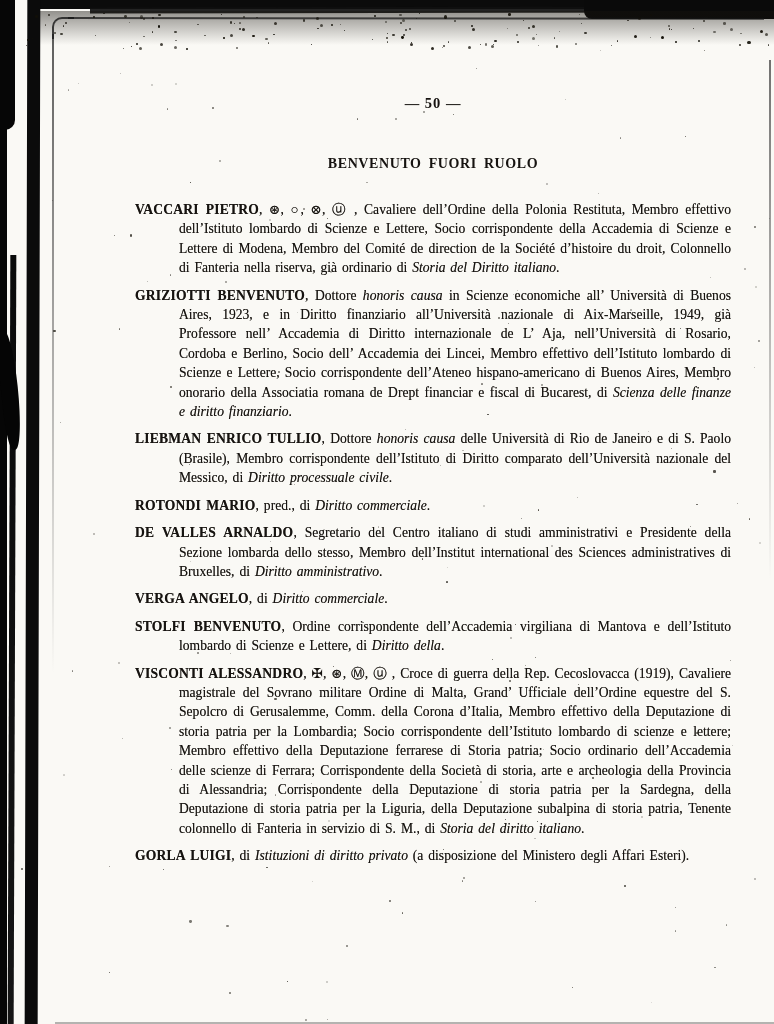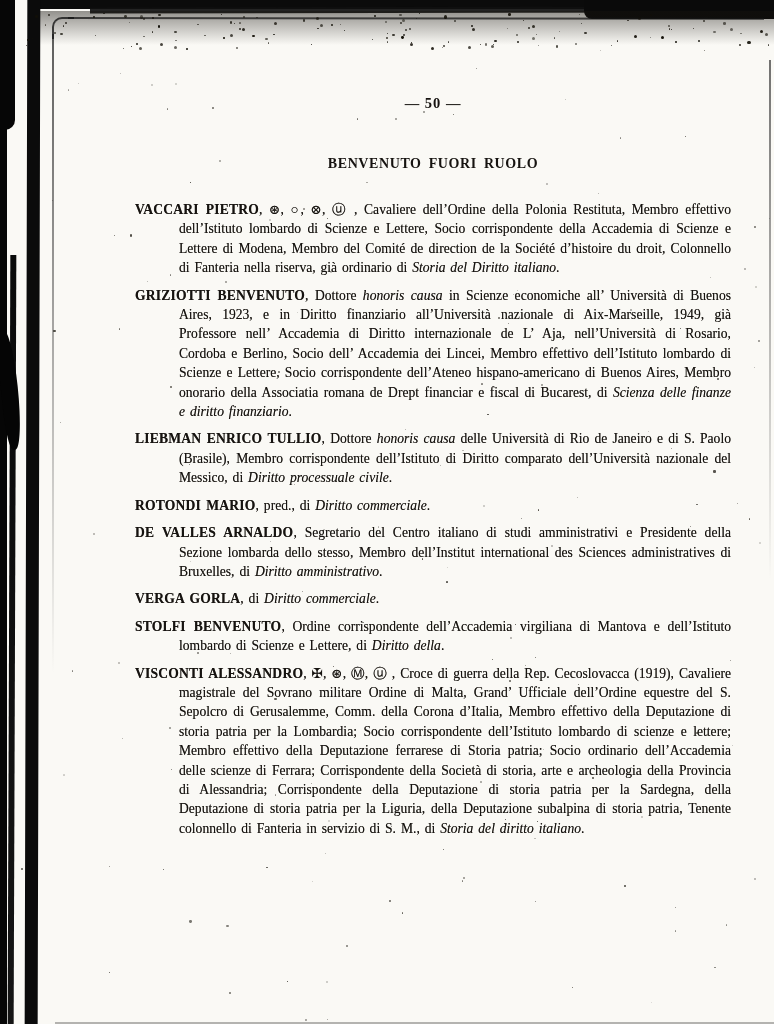--- a/index.html
+++ b/index.html
@@ -69,23 +69,24 @@
     <div class="page-number">— 50 —</div>
     <h2 class="section-title s1">BENVENUTO FUORI RUOLO</h2>
     <div class="entries" id="entries-0">
         <p class="entry"><span class="pname">VACCARI PIETRO</span><span>, ⊛, ○, ⊗, ⓤ , Cavaliere dell’Ordine della Polonia Restituta, Membro effettivo dell’Istituto lombardo di Scienze e Lettere, Socio corrispondente della Accademia di Scienze e Lettere di Modena, Membro del Comité de direction de la Société d’histoire du droit, Colonnello di Fanteria nella riserva, già ordinario di </span><span class="it">Storia del Diritto italiano</span><span>.</span></p>
       </div>
     <div class="entries" id="entries-1">
         <p class="entry"><span class="pname">GRIZIOTTI BENVENUTO</span><span>, Dottore </span><span class="it">honoris causa</span><span> in Scienze economiche all’ Università di Buenos Aires, 1923, e in Diritto finanziario all’Università nazionale di Aix-Marseille, 1949, già Professore nell’ Accademia di Diritto internazionale de L’ Aja, nell’Università di Rosario, Cordoba e Berlino, Socio dell’ Accademia dei Lincei, Membro effettivo dell’Istituto lombardo di Scienze e Lettere, Socio corrispondente dell’Ateneo hispano-americano di Buenos Aires, Membro onorario della Associatia romana de Drept financiar e fiscal di Bucarest, di </span><span class="it">Scienza delle finanze e diritto finanziario</span><span>.</span></p>
         <p class="entry"><span class="pname">LIEBMAN ENRICO TULLIO</span><span>, Dottore </span><span class="it">honoris causa</span><span> delle Università di Rio de Janeiro e di S. Paolo (Brasile), Membro corrispondente dell’Istituto di Diritto comparato dell’Università nazionale del Messico, di </span><span class="it">Diritto processuale civile</span><span>.</span></p>
         <p class="entry"><span class="pname">ROTONDI MARIO</span><span>, pred., di </span><span class="it">Diritto commerciale</span><span>.</span></p>
         <p class="entry"><span class="pname">DE VALLES ARNALDO</span><span>, Segretario del Centro italiano di studi amministrativi e Presidente della Sezione lombarda dello stesso, Membro dell’Institut international des Sciences administratives di Bruxelles, di </span><span class="it">Diritto amministrativo</span><span>.</span></p>
-        <p class="entry"><span class="pname">VERGA GORLA</span><span>, di </span><span class="it">Diritto commerciale</span><span>.</span></p>
+        <p class="entry"><span class="pname">VERGA ANGELO</span><span>, di </span><span class="it">Diritto commerciale</span><span>.</span></p>
         <p class="entry"><span class="pname">STOLFI BENVENUTO</span><span>, Ordine corrispondente dell’Accademia virgiliana di Mantova e dell’Istituto lombardo di Scienze e Lettere, di </span><span class="it">Diritto della</span><span>.</span></p>
         <p class="entry"><span class="pname">VISCONTI ALESSANDRO</span><span>, ✠, ⊛, Ⓜ, ⓤ , Croce di guerra della Rep. Cecoslovacca (1919), Cavaliere magistrale del Sovrano militare Ordine di Malta, Grand’ Ufficiale dell’Ordine equestre del S. Sepolcro di Gerusalemme, Comm. della Corona d’Italia, Membro effettivo della Deputazione di storia patria per la Lombardia; Socio corrispondente dell’Istituto lombardo di scienze e lettere; Membro effettivo della Deputazione ferrarese di Storia patria; Socio ordinario dell’Accademia delle scienze di Ferrara; Corrispondente della Società di storia, arte e archeologia della Provincia di Alessandria; Corrispondente della Deputazione di storia patria per la Sardegna, della Deputazione di storia patria per la Liguria, della Deputazione subalpina di storia patria, Tenente colonnello di Fanteria in servizio di S. M., di </span><span class="it">Storia del diritto italiano</span><span>.</span></p>
+        <p class="entry"><span class="pname">GORLA LUIGI</span><span>, di </span><span class="it">Istituzioni di diritto privato</span><span> (a disposizione del Ministero degli Affari Esteri).</span></p>
       </div>
   </div>
 <i class="speck" style="left: 472px; top: 28.1px; width: 3px; height: 3px; opacity: 0.83;"></i>
     <i class="speck" style="left: 151.5px; top: 31px; width: 1.5px; height: 1.5px; opacity: 0.81;"></i>
     <i class="speck" style="left: 670.8px; top: 29px; width: 1.4px; height: 1.4px; opacity: 0.94;"></i>
     <i class="speck" style="left: 580.8px; top: 23.1px; width: 1.3px; height: 1.3px; opacity: 0.75;"></i>
     <i class="speck" style="left: 536.3px; top: 34px; width: 0.8px; height: 0.8px; opacity: 0.74;"></i>
     <i class="speck" style="left: 649.7px; top: 13.8px; width: 2.3px; height: 2.3px; opacity: 0.52;"></i>
     <i class="speck" style="left: 220.8px; top: 14.2px; width: 1.3px; height: 1.3px; opacity: 0.89;"></i>
     <i class="speck" style="left: 418.8px; top: 13px; width: 1.2px; height: 1.2px; opacity: 0.92;"></i>

